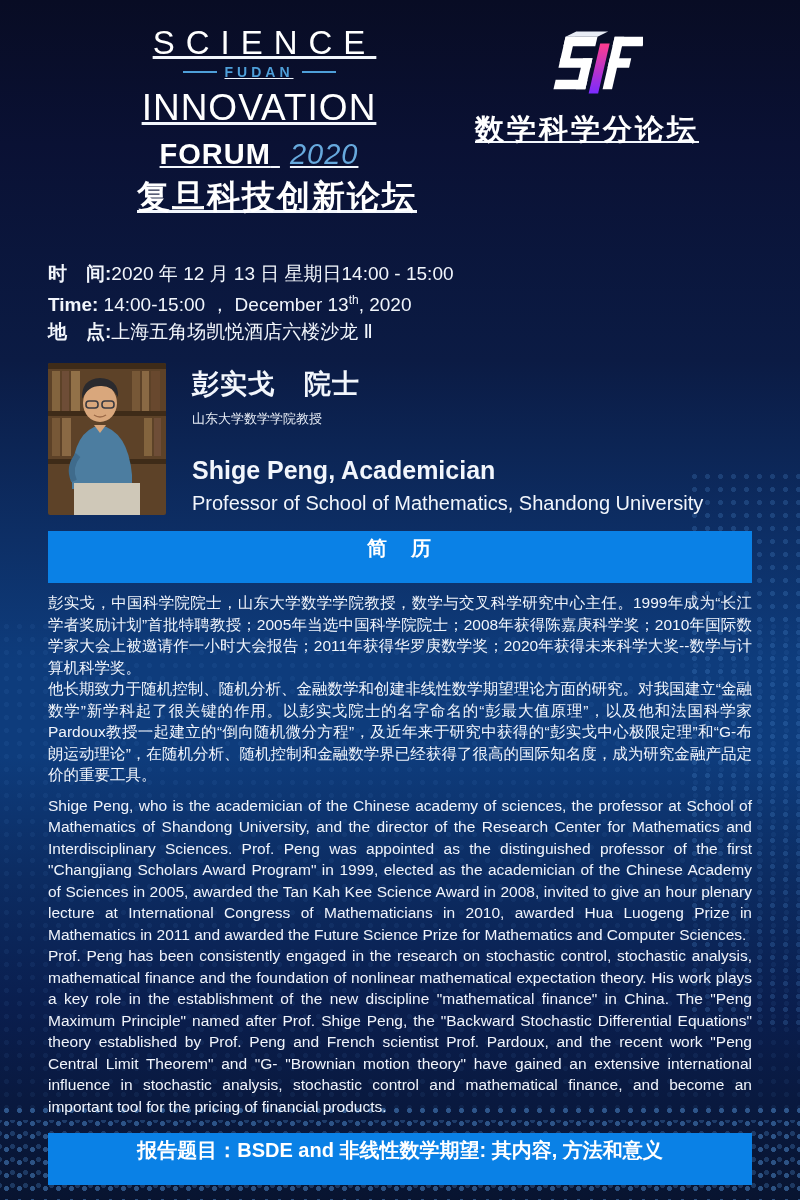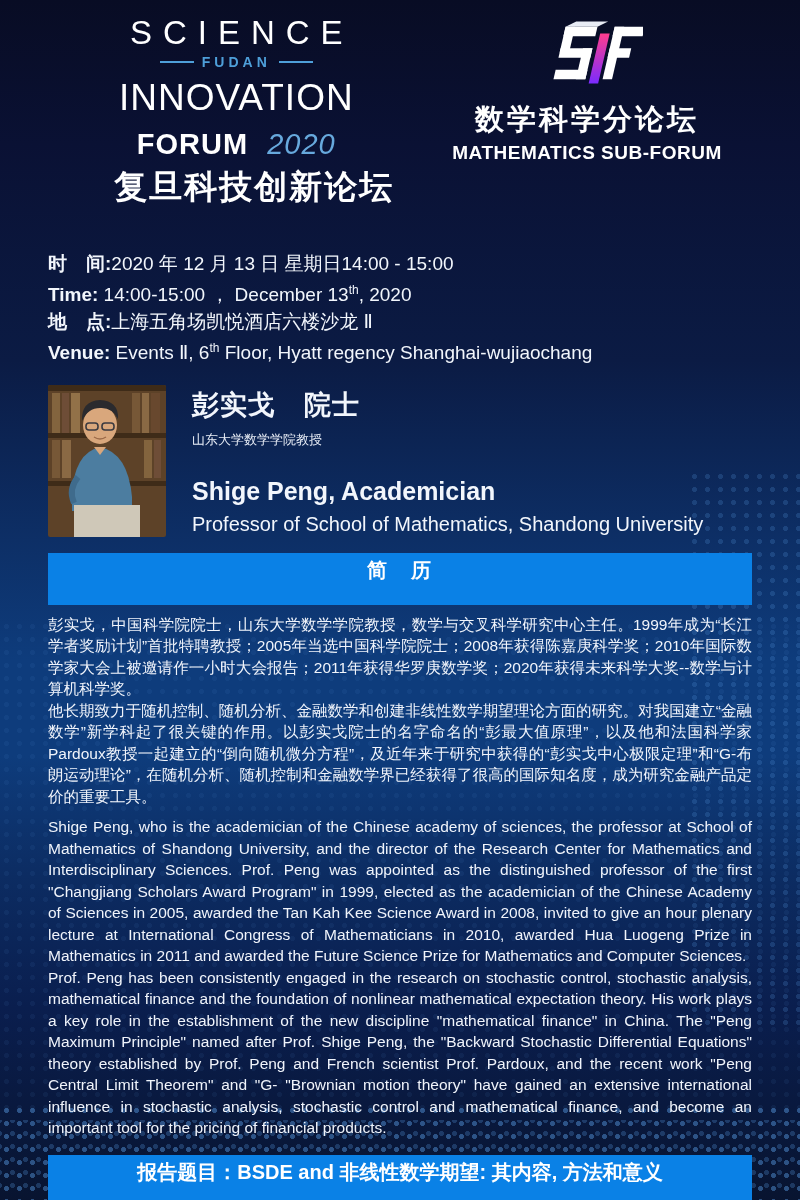--- a/index.html
+++ b/index.html
@@ -20,21 +20,21 @@
     background-size:13px 13px; }
   .dots.offset { background-position:6px 7px; }
   .dots-bottom { left:0; right:0; bottom:0; height:96px; opacity:.85; }
   .dots-bottom2 { left:0; right:0; bottom:10px; height:70px; opacity:.5; }
   .dots-right { right:0; top:470px; width:112px; height:560px; opacity:.4; }
   .dots-wash { left:0; right:0; top:620px; bottom:90px; opacity:.14; }
 
   .content { position:relative; z-index:2; }
 
   
-  .header { display:flex; justify-content:center; align-items:flex-start; gap:58px; padding-top:14px; }
+  .header { display:flex; justify-content:center; align-items:flex-start; gap:58px; padding-top:24px;text-decoration:underline; }
   .logo-left { text-align:center; }
   .logo-science { font-size:33px; letter-spacing:11px; color:#fff; padding-left:11px; }
   .logo-fudan-row { display:flex; align-items:center; justify-content:center; gap:8px; margin-top:2px; }
   .logo-fudan-row .dash { width:34px; height:2px; background:#4e9fd9; }
   .logo-fudan { color:#4e9fd9; font-size:14px; font-weight:bold; letter-spacing:4px; }
   .logo-innovation { font-size:37px; letter-spacing:1px; color:#fff; margin-top:7px; }
   .logo-forum-row { font-size:29px; margin-top:9px; letter-spacing:1px; }
   .logo-forum { font-weight:bold; color:#fff; }
   .logo-2020 { font-style:italic; color:#67a9dd; margin-left:10px; }
   .logo-cn { font-size:33px; font-weight:bold; color:#fff; margin-top:4px; letter-spacing:2px;margin-left:36px; }
@@ -113,29 +113,27 @@
             <polygon points="28,8 39,2 76,2 65,8" fill="#e8ecf5"></polygon>
 
             <rect x="70" y="16" width="11" height="58" fill="url(#sfg)"></rect>
 
             <rect x="85" y="8" width="35" height="11" fill="#fff"></rect>
             <rect x="85" y="8" width="11" height="61" fill="#fff"></rect>
             <rect x="85" y="33" width="25" height="11" fill="#fff"></rect>
           </g>
         </svg>
         <div class="sub-cn">数学科学分论坛</div>
-        <div class="sub-en">MATHEMATICS SUB-FORUM</div>
       </div>
     </div>
 
     <div class="info">
       <div><b>时　间:</b><span>2020 年 12 月 13 日 星期日14:00 - 15:00</span></div>
       <div><b>Time:</b><span> 14:00-15:00 ，  December 13</span><sup>th</sup><span>, 2020</span></div>
       <div><b>地　点:</b><span>上海五角场凯悦酒店六楼沙龙 Ⅱ</span></div>
-      <div><b>Venue:</b><span> Events Ⅱ, 6</span><sup>th</sup><span> Floor, Hyatt regency Shanghai-wujiaochang</span></div>
     </div>
 
     <div class="speaker">
       <div class="photo">
         <svg width="118" height="152" viewBox="0 0 118 152">
 
           <rect width="118" height="152" fill="#5d4228"></rect>
           <rect x="0" y="0" width="118" height="6" fill="#3e2b18"></rect>
           <rect x="0" y="48" width="118" height="5" fill="#3e2b18"></rect>
           <rect x="0" y="96" width="118" height="5" fill="#3e2b18"></rect>

